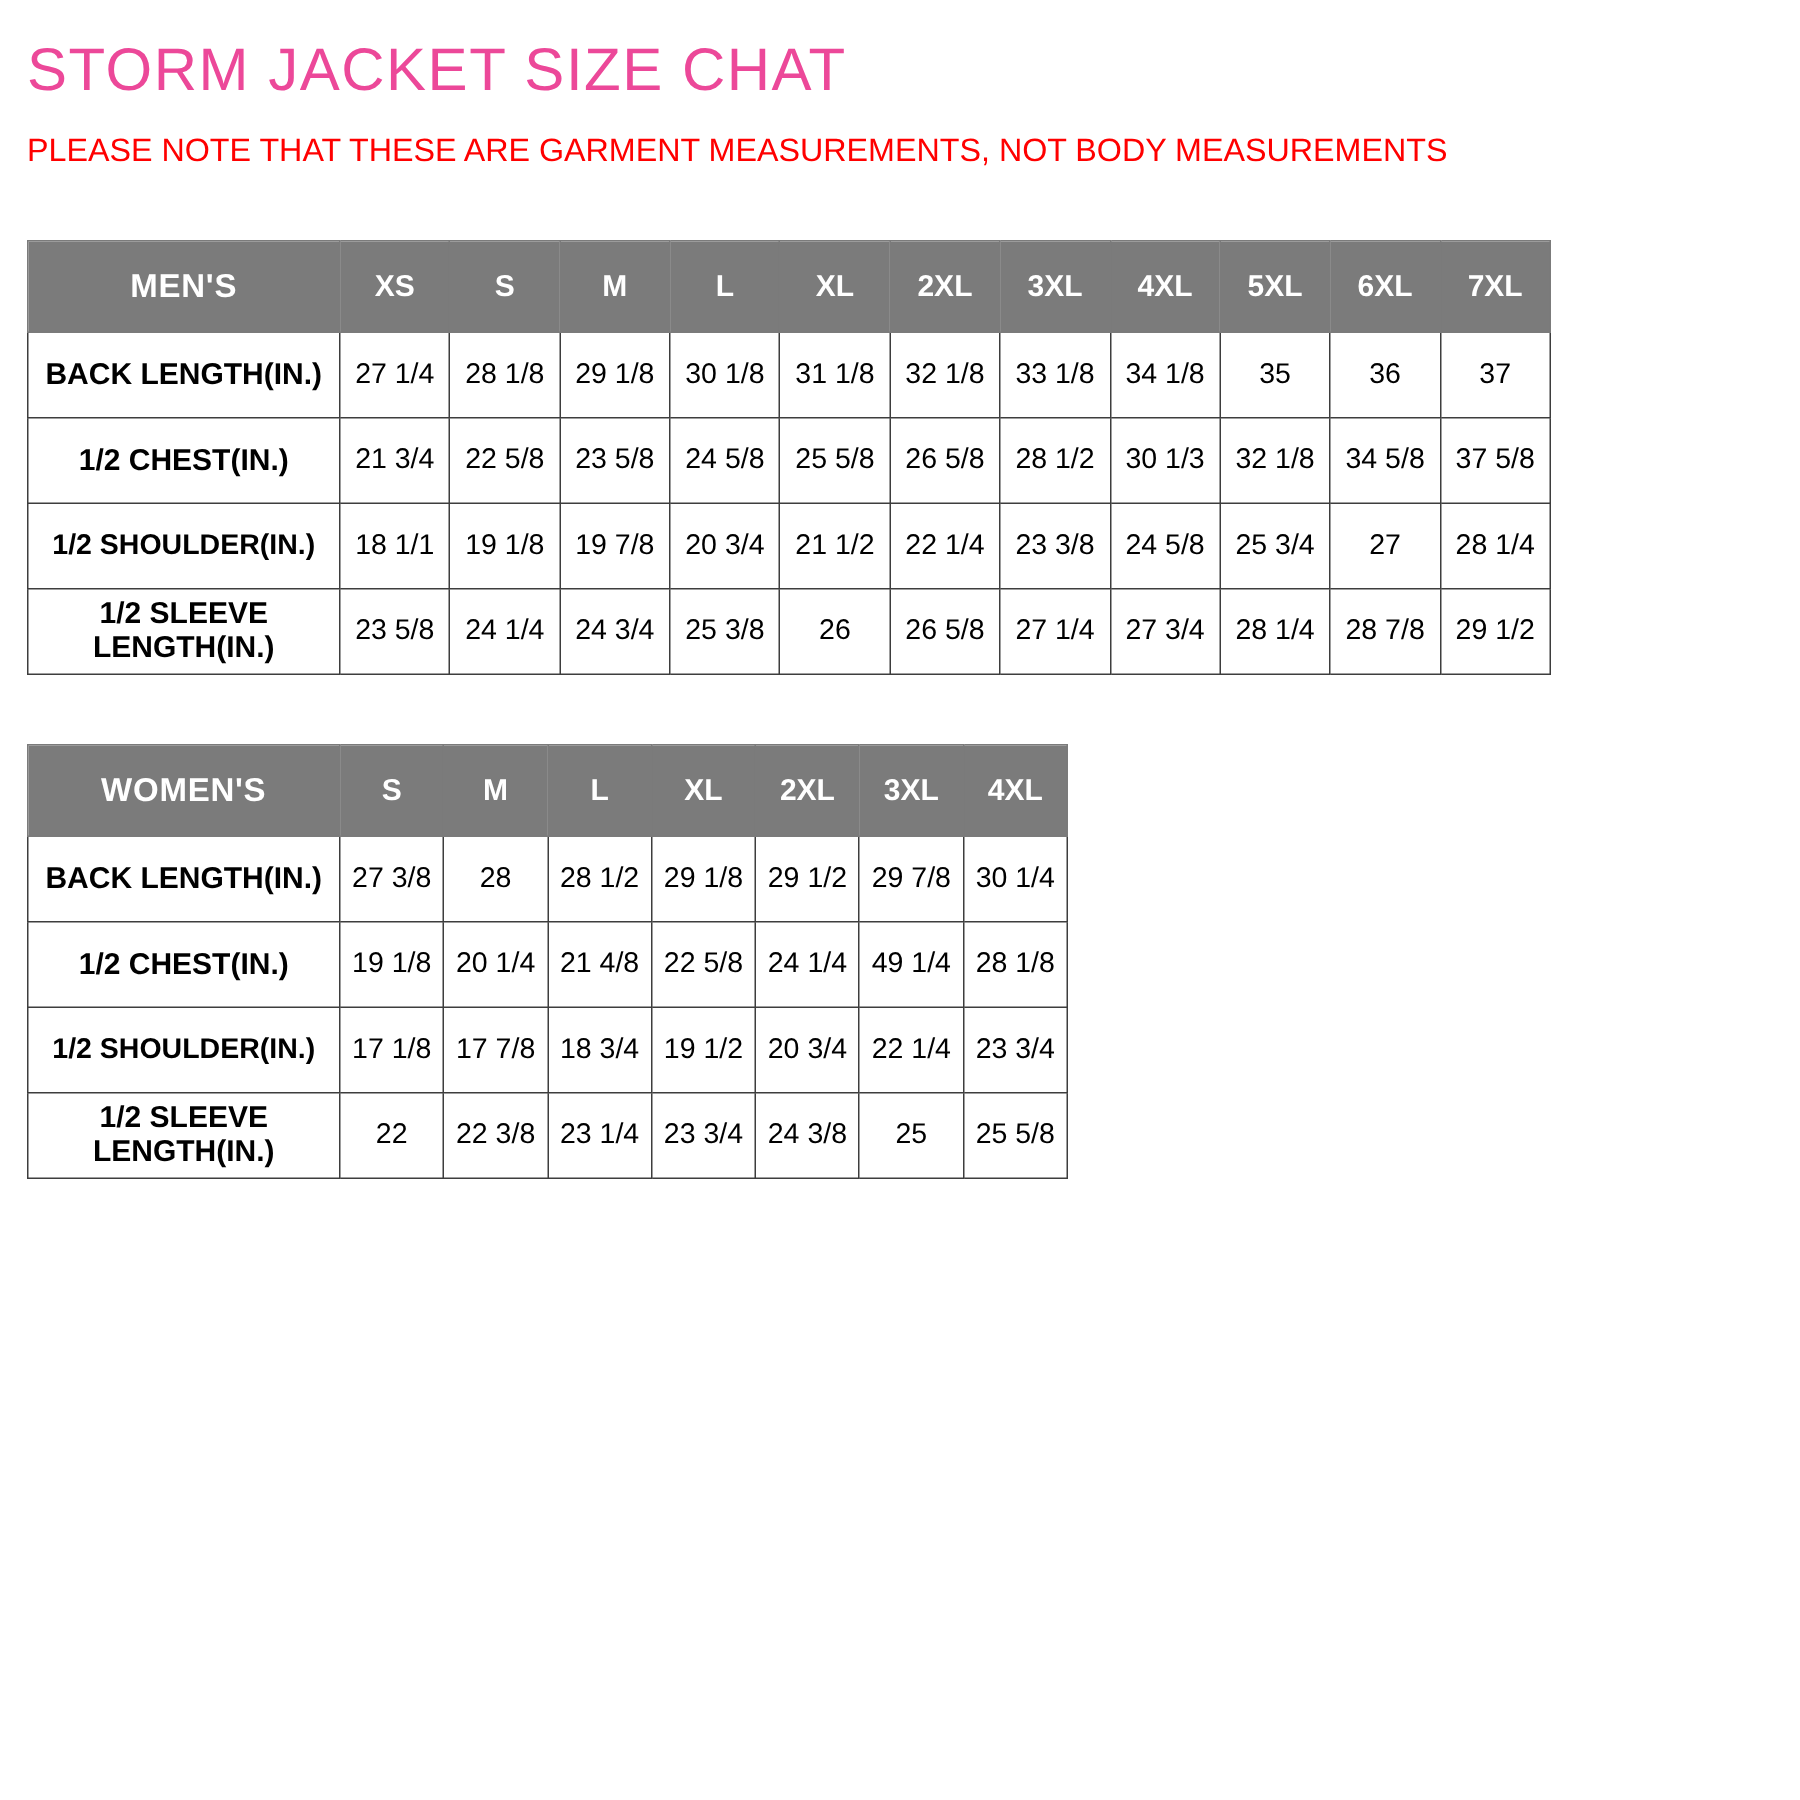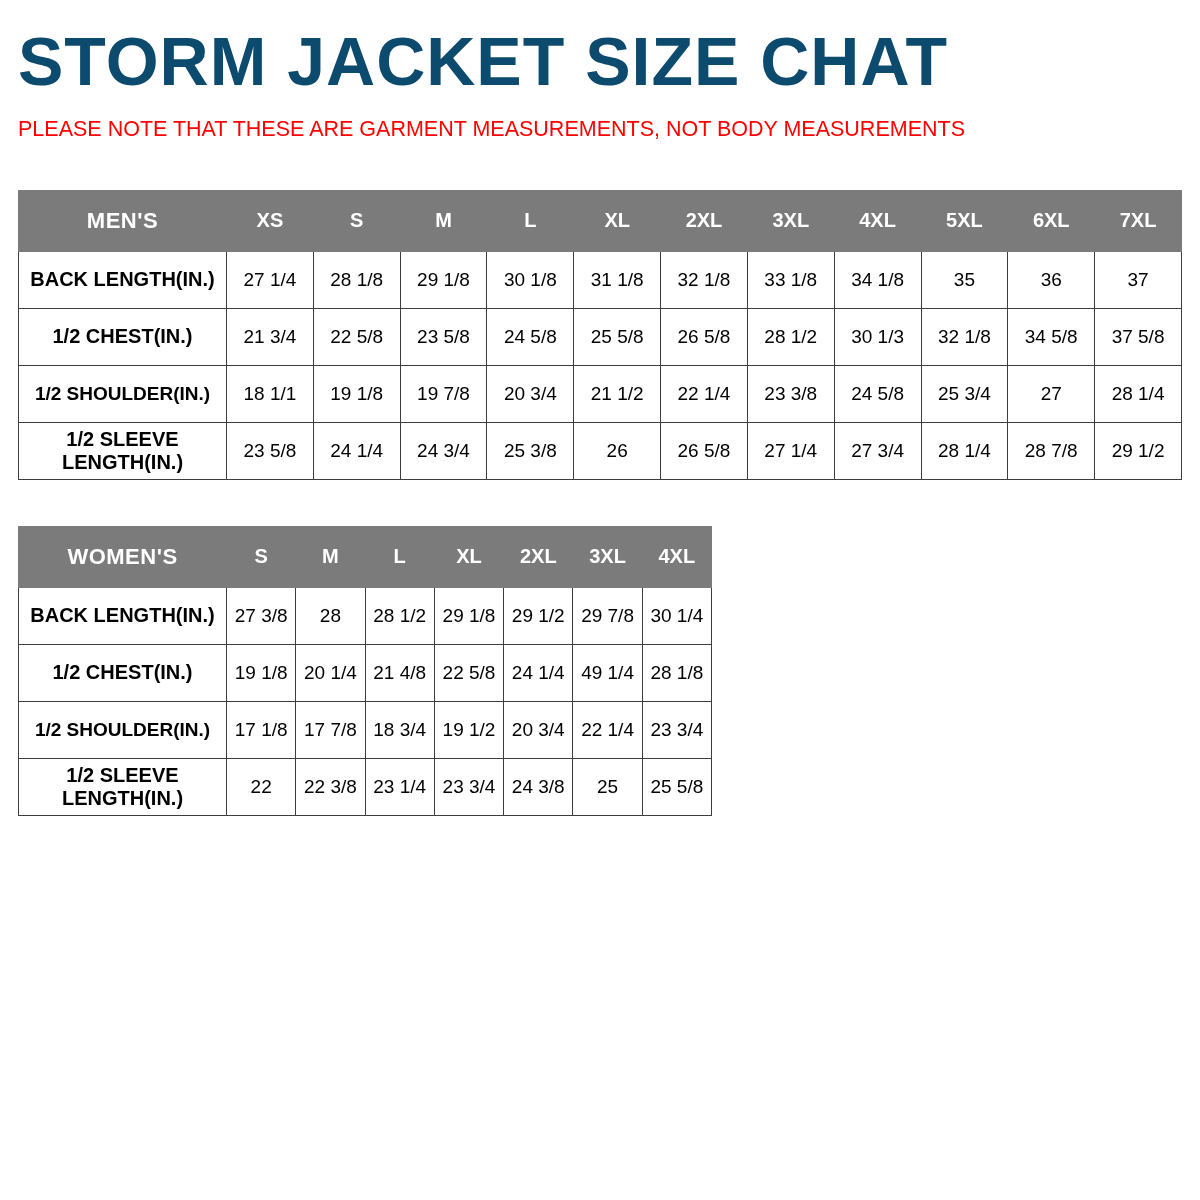--- a/index.html
+++ b/index.html
@@ -15,44 +15,44 @@
     overflow: hidden;
   }
   .page {
     position: relative;
     width: 1200px;
     height: 1200px;
     box-sizing: border-box;
     padding: 26px 18px 0 18px;
   }
   .title {
-    font-size: 68px;
-    font-weight: bold;
+    font-size: 40px;
+    font-weight: normal;
     letter-spacing: 1px;
     line-height: 1.05;
     margin: 0 0 18px 0;
-    color: #0c4a6e;
+    color: #ec4899;
   }
   .note {
     color: #ff0000;
     font-size: 21.5px;
     font-weight: 500;
     line-height: 1.32;
     margin: 0 0 6px 0;
     max-width: 960px;
   }
   .table-wrap {
     margin-top: 46px;
   }
   table {
     border-collapse: collapse;
     table-layout: fixed;
   }
   table.men {
-    width: 1164px;
+    width: 1016px;
   }
   table.women {
     width: 694px;
   }
   td, th {
     border: 1px solid #3d3d3d;
     text-align: center;
     vertical-align: middle;
     font-size: 19px;
     font-weight: normal;

